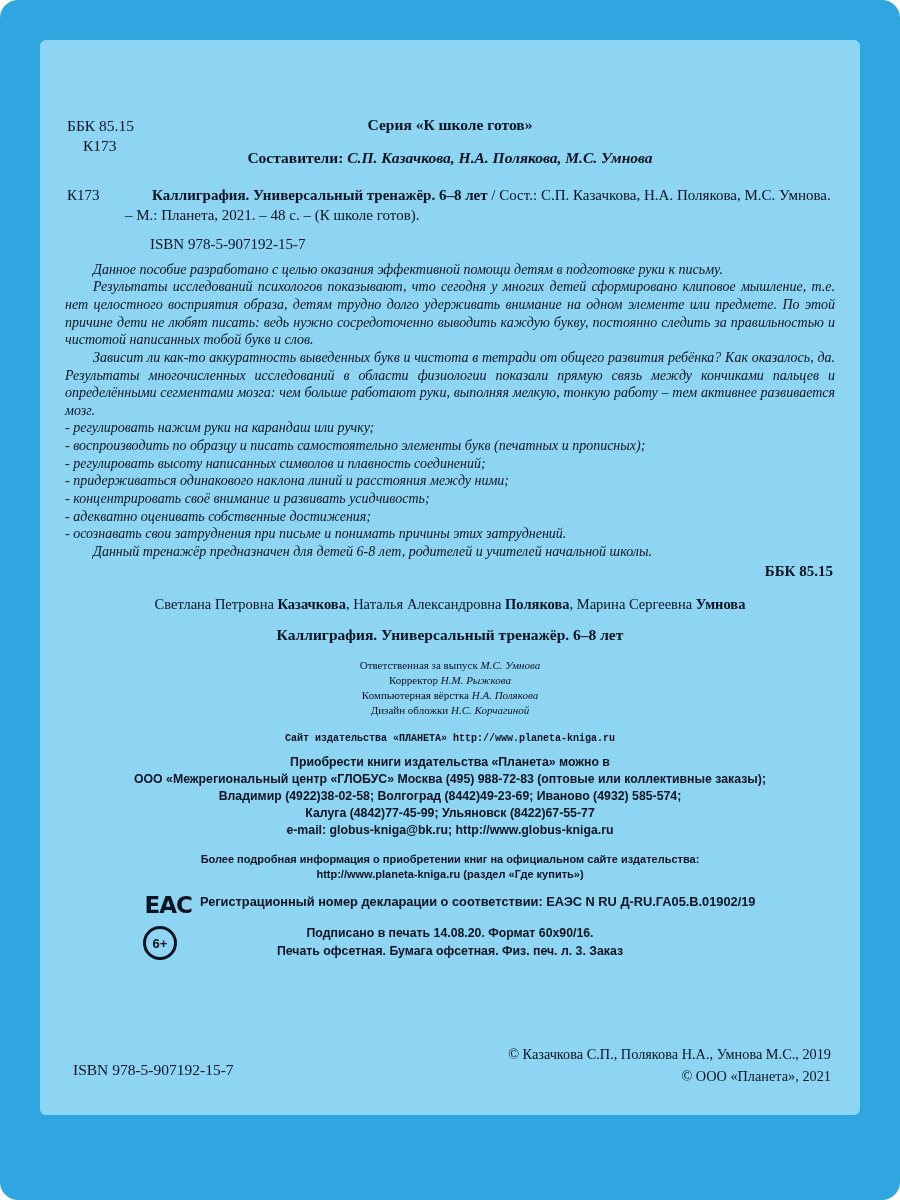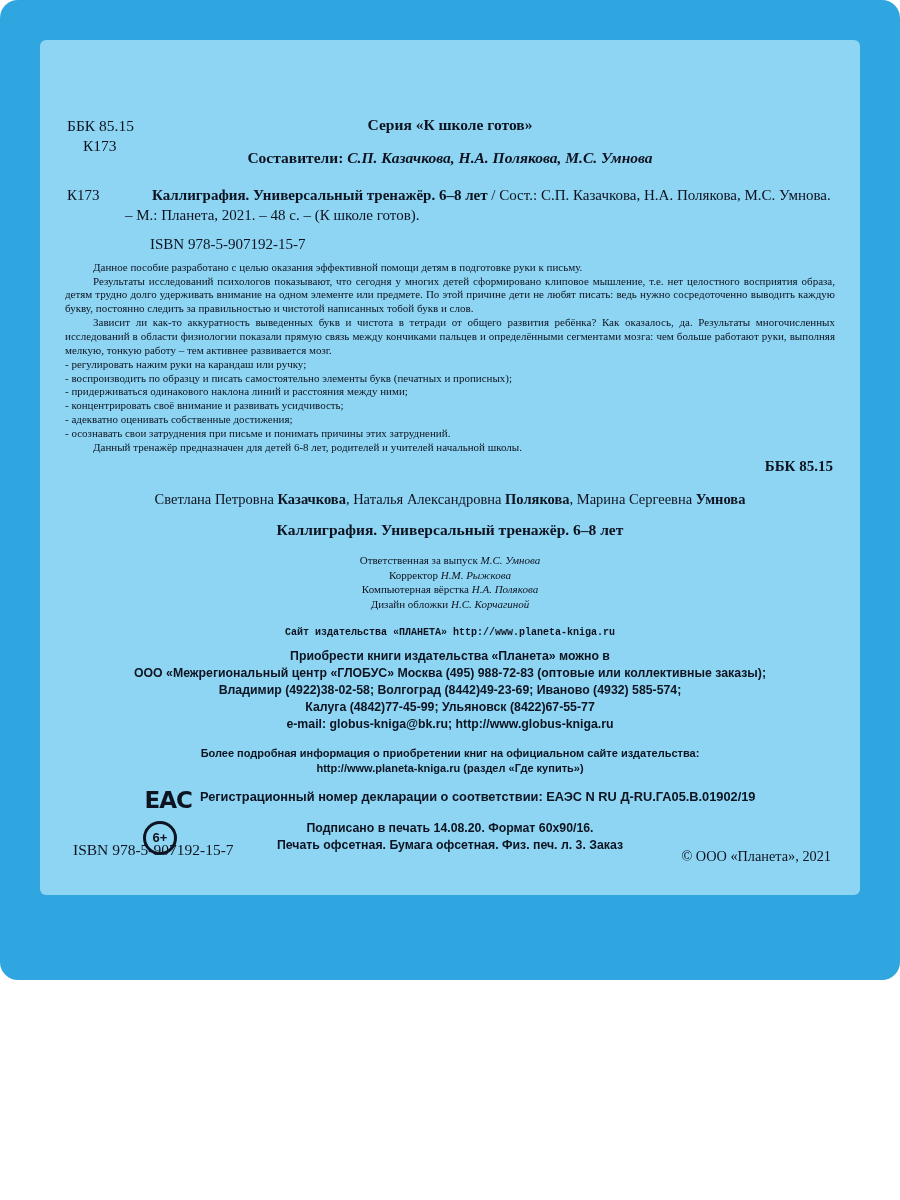--- a/index.html
+++ b/index.html
@@ -1,17 +1,17 @@
 <!DOCTYPE html>
 <html><head>
 <meta charset="utf-8">
 <style>
   html,body { margin:0; padding:0; background:#ffffff; }
   .page {
-    position:relative; width:900px; height:980px; background:#ffffff;
+    position:relative; width:900px; height:1200px; background:#ffffff;
     font-family:"Liberation Serif", serif; color:#0d1320; overflow:hidden;
   }
   .frame {
     position:absolute; inset:0; background:#2fa6df; border-radius:18px;
   }
   .inner {
     position:absolute; left:40px; top:40px; right:40px; bottom:85px;
     background:#8ed5f3; border-radius:6px; overflow:hidden;
   }
   .content { position:absolute; inset:0; padding:76px 25px 0 25px; }
@@ -27,21 +27,21 @@
   .series    { text-align:center; font-weight:bold; font-size:15.5px; }
   .compilers { text-align:center; font-weight:bold; font-size:15.5px; margin-top:15px; }
 
   
   .catalog { position:relative; margin-top:18px; font-size:15px; line-height:1.35; }
   .catalog-code { position:absolute; left:2px; top:0; }
   .catalog-entry { margin:0 0 0 60px; text-indent:27px; text-align:left; }
   .isbn-line { margin:8px 0 0 85px; font-size:15px; }
 
   
-  .annotation { margin-top:7px; font-size:11px; line-height:1.26; text-align:justify; }
+  .annotation { margin-top:7px; font-size:14px; line-height:1.26; text-align:justify;font-style:italic; }
   .annotation p { margin:0; text-indent:28px; }
   .annotation .bullet { text-indent:0; }
   .bbk-right { text-align:right; font-weight:bold; font-size:15px; margin-top:3px; padding-right:2px; }
 
   
   .authors-line { text-align:center; font-size:14.5px; margin-top:16px; }
   .book-title   { text-align:center; font-weight:bold; font-size:15.5px; margin-top:13px; }
   .staff { text-align:center; font-size:11px; line-height:1.35; margin-top:14px; }
   .site-line { text-align:center; font-family:Liberation Mono, monospace; font-weight:bold; font-size:10px; margin-top:15px; }
   .purchase  { text-align:center; font-family:"Liberation Sans", sans-serif; font-weight:bold; font-size:12.3px; line-height:1.38; margin-top:10px; }
@@ -96,20 +96,21 @@
           </p>
           <div class="isbn-line">ISBN  978-5-907192-15-7</div>
         </div>
 
         <div class="annotation">
           <p>Данное пособие разработано с целью оказания эффективной помощи детям в подготовке руки к письму.</p>
           <p>Результаты исследований психологов показывают, что сегодня у многих детей сформировано клиповое мышление, т.е. нет целостного восприятия образа, детям трудно долго удерживать внимание на одном элементе или предмете. По этой причине дети не любят писать: ведь нужно сосредоточенно выводить каждую букву, постоянно следить за правильностью и чистотой написанных тобой букв и слов.</p>
           <p>Зависит ли как-то аккуратность выведенных букв и чистота в тетради от общего развития ребёнка? Как оказалось, да. Результаты многочисленных исследований в области физиологии показали прямую связь между кончиками пальцев и определёнными сегментами мозга: чем больше работают руки, выполняя мелкую, тонкую работу – тем активнее развивается мозг.</p>
           <div class="bullet">- регулировать нажим руки на карандаш или ручку;</div>
           <div class="bullet">- воспроизводить по образцу и писать самостоятельно элементы букв (печатных и прописных);</div>
+          <div class="bullet">- регулировать высоту написанных символов и плавность соединений;</div>
           <div class="bullet">- придерживаться одинакового наклона линий и расстояния между ними;</div>
           <div class="bullet">- концентрировать своё внимание и развивать усидчивость;</div>
           <div class="bullet">- адекватно оценивать собственные достижения;</div>
           <div class="bullet">- осознавать свои затруднения при письме и понимать причины этих затруднений.</div>
           <p>Данный тренажёр предназначен для детей 6-8 лет, родителей и учителей начальной школы.</p>
         </div>
 
         <div class="bbk-right">ББК 85.15</div>
 
         <div class="authors-line">
@@ -151,19 +152,20 @@
             <div>Подписано в печать 14.08.20. Формат 60х90/16.</div>
             <div>Печать офсетная. Бумага офсетная. Физ. печ. л. 3. Заказ</div>
           </div>
         </div>
 
       </div>
 
       <div class="footer-row">
         <div class="footer-isbn">ISBN 978-5-907192-15-7</div>
         <div class="copyrights">
+          <div>© Казачкова С.П., Полякова Н.А., Умнова М.С., 2019</div>
           <div>© ООО «Планета», 2021</div>
         </div>
       </div>
 
     </div>
   </div>
 </div>
 
 </body></html>

